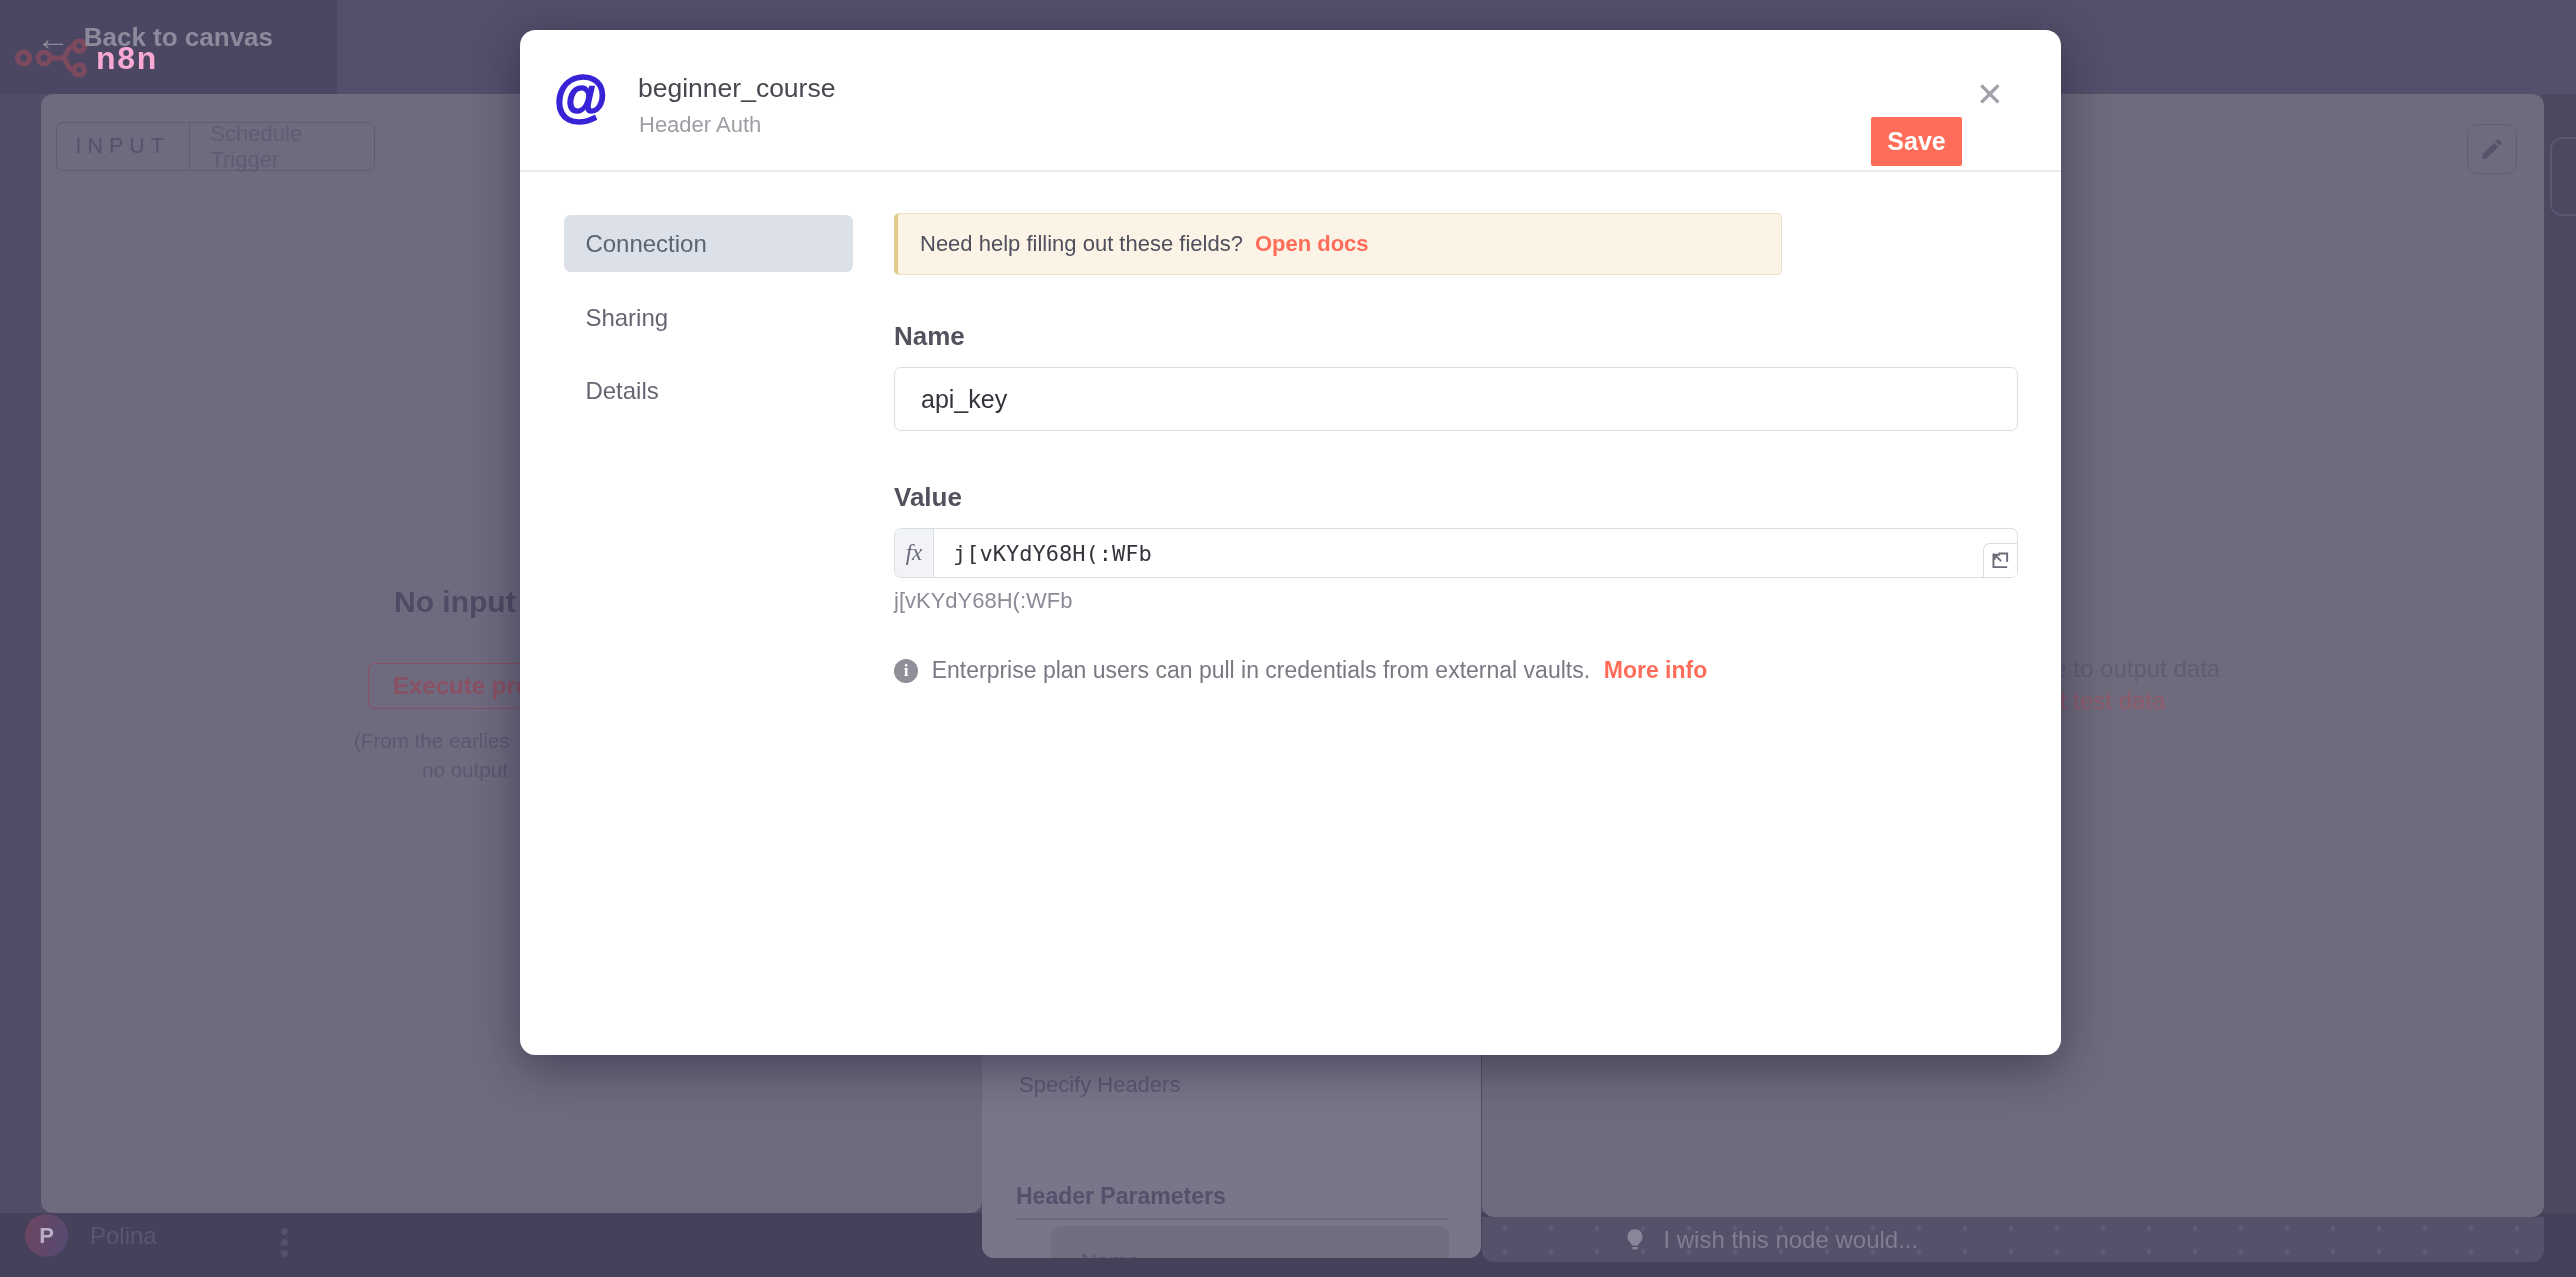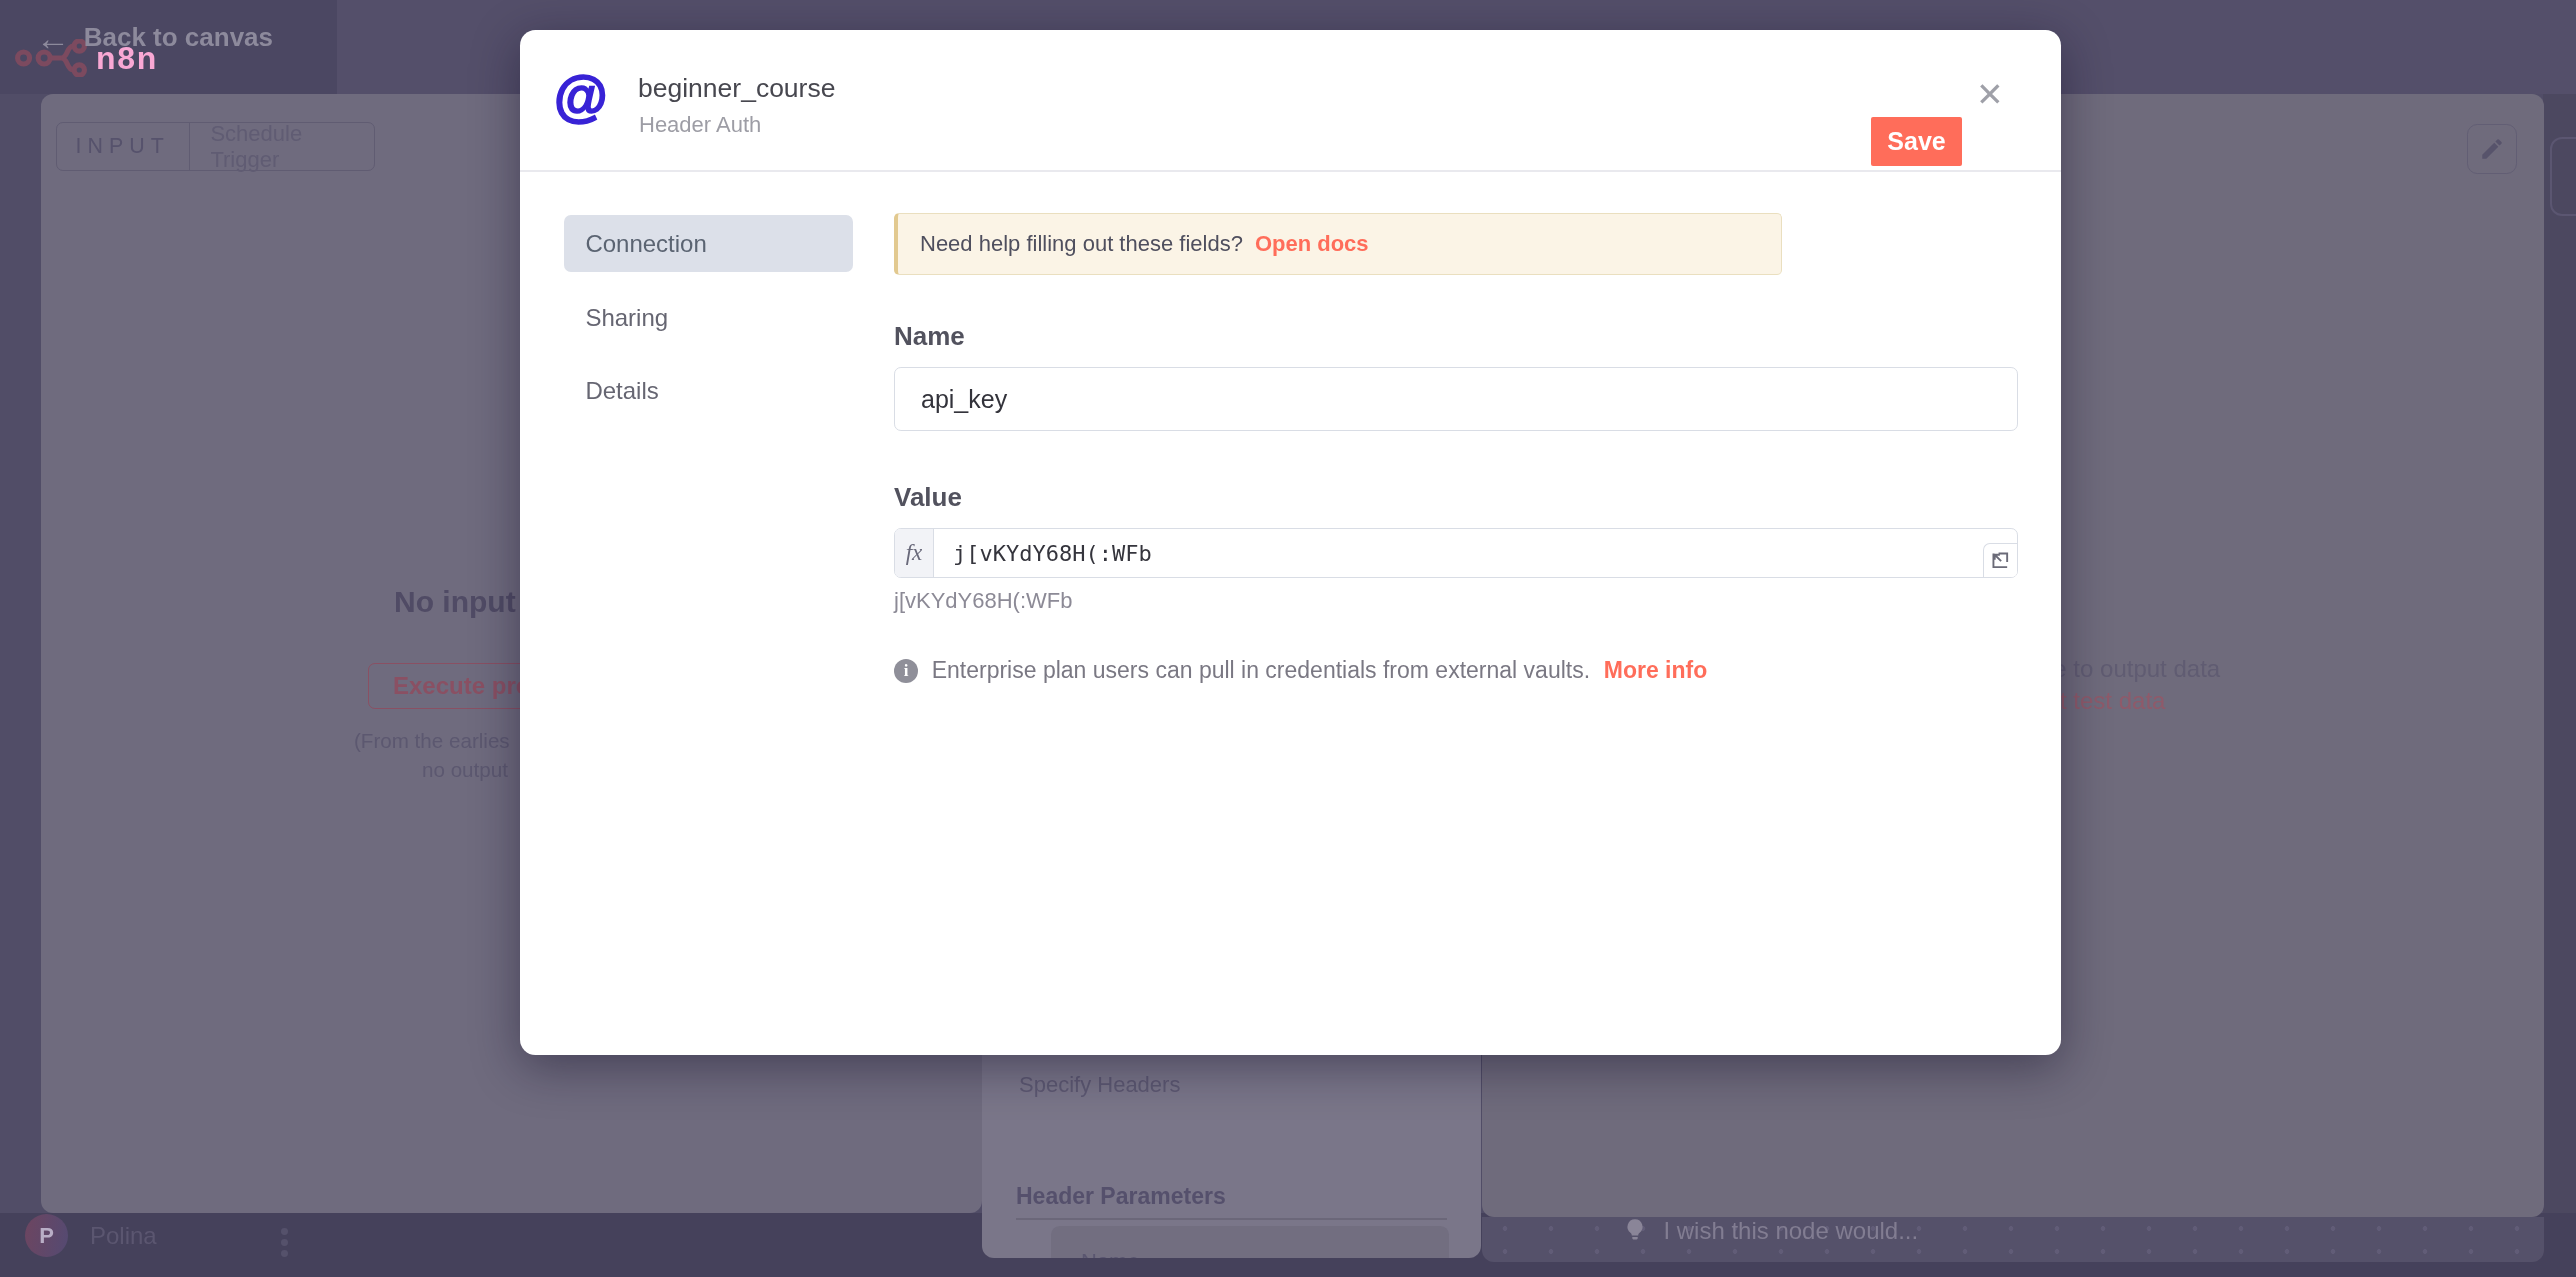--- a/index.html
+++ b/index.html
@@ -40,21 +40,21 @@
   .spec-chevron { position:absolute; right:15.4px; top:12px; }
   .hp-label { left:34px; top:1089px; font-size:23px; font-weight:bold; color:#55506c; }
   .hp-divider { left:34px; top:1124px; width:431px; height:1.7px; background:#6b6779; }
   .hp-card { left:69px; top:1132px; width:398px; height:40px; background:#726e80; border-radius:8.6px 8.6px 0 0; }
   .hp-card-name { position:absolute; left:30px; top:23px; font-size:22px; color:#5a5670; }
 
   .out-line1 { left:558px; top:561px; font-size:24px; color:#605c72; white-space:nowrap; }
   .out-line2 { left:578px; top:593px; font-size:24px; color:#8f5a6a; white-space:nowrap; }
   .pencil-btn { left:985px; top:30px; width:50px; height:50px; border:1.7px solid #625e74; border-radius:10.3px; background:transparent; display:flex; align-items:center; justify-content:center; }
 
-  .wish-bar { left:1482px; top:1217px; width:1062px; height:45px; background:#55516a; border-radius:0 0 12px 12px; display:flex; align-items:flex-start;
+  .wish-bar { left:1482px; top:1217px; width:1062px; height:45px; background:#55516a; border-radius:0 0 12px 12px; display:flex; align-items:center;
     background-image:radial-gradient(circle,#615c77 2.1px,transparent 2.6px); background-size:46px 23px; }
   .wish-bulb { margin-left:140px; }
   .wish-text { margin-left:15.4px; font-size:24px; color:#827d92; }
 
   .user-row { left:25px; top:1214px; display:flex; align-items:center; }
   .avatar { width:43px; height:43px; border-radius:50%; background:linear-gradient(100deg,#6d4560,#544a72); display:flex; align-items:center; justify-content:center; font-size:22px; font-weight:bold; color:#b9aec6; }
   .user-name { margin-left:22px; font-size:24px; color:#5b5670; }
   .kebab { left:276px; top:1223px; display:flex; flex-direction:column; gap:4.3px; padding:5.1px; }
   .kebab i { width:6.9px; height:6.9px; border-radius:50%; background:#55516b; }
 

